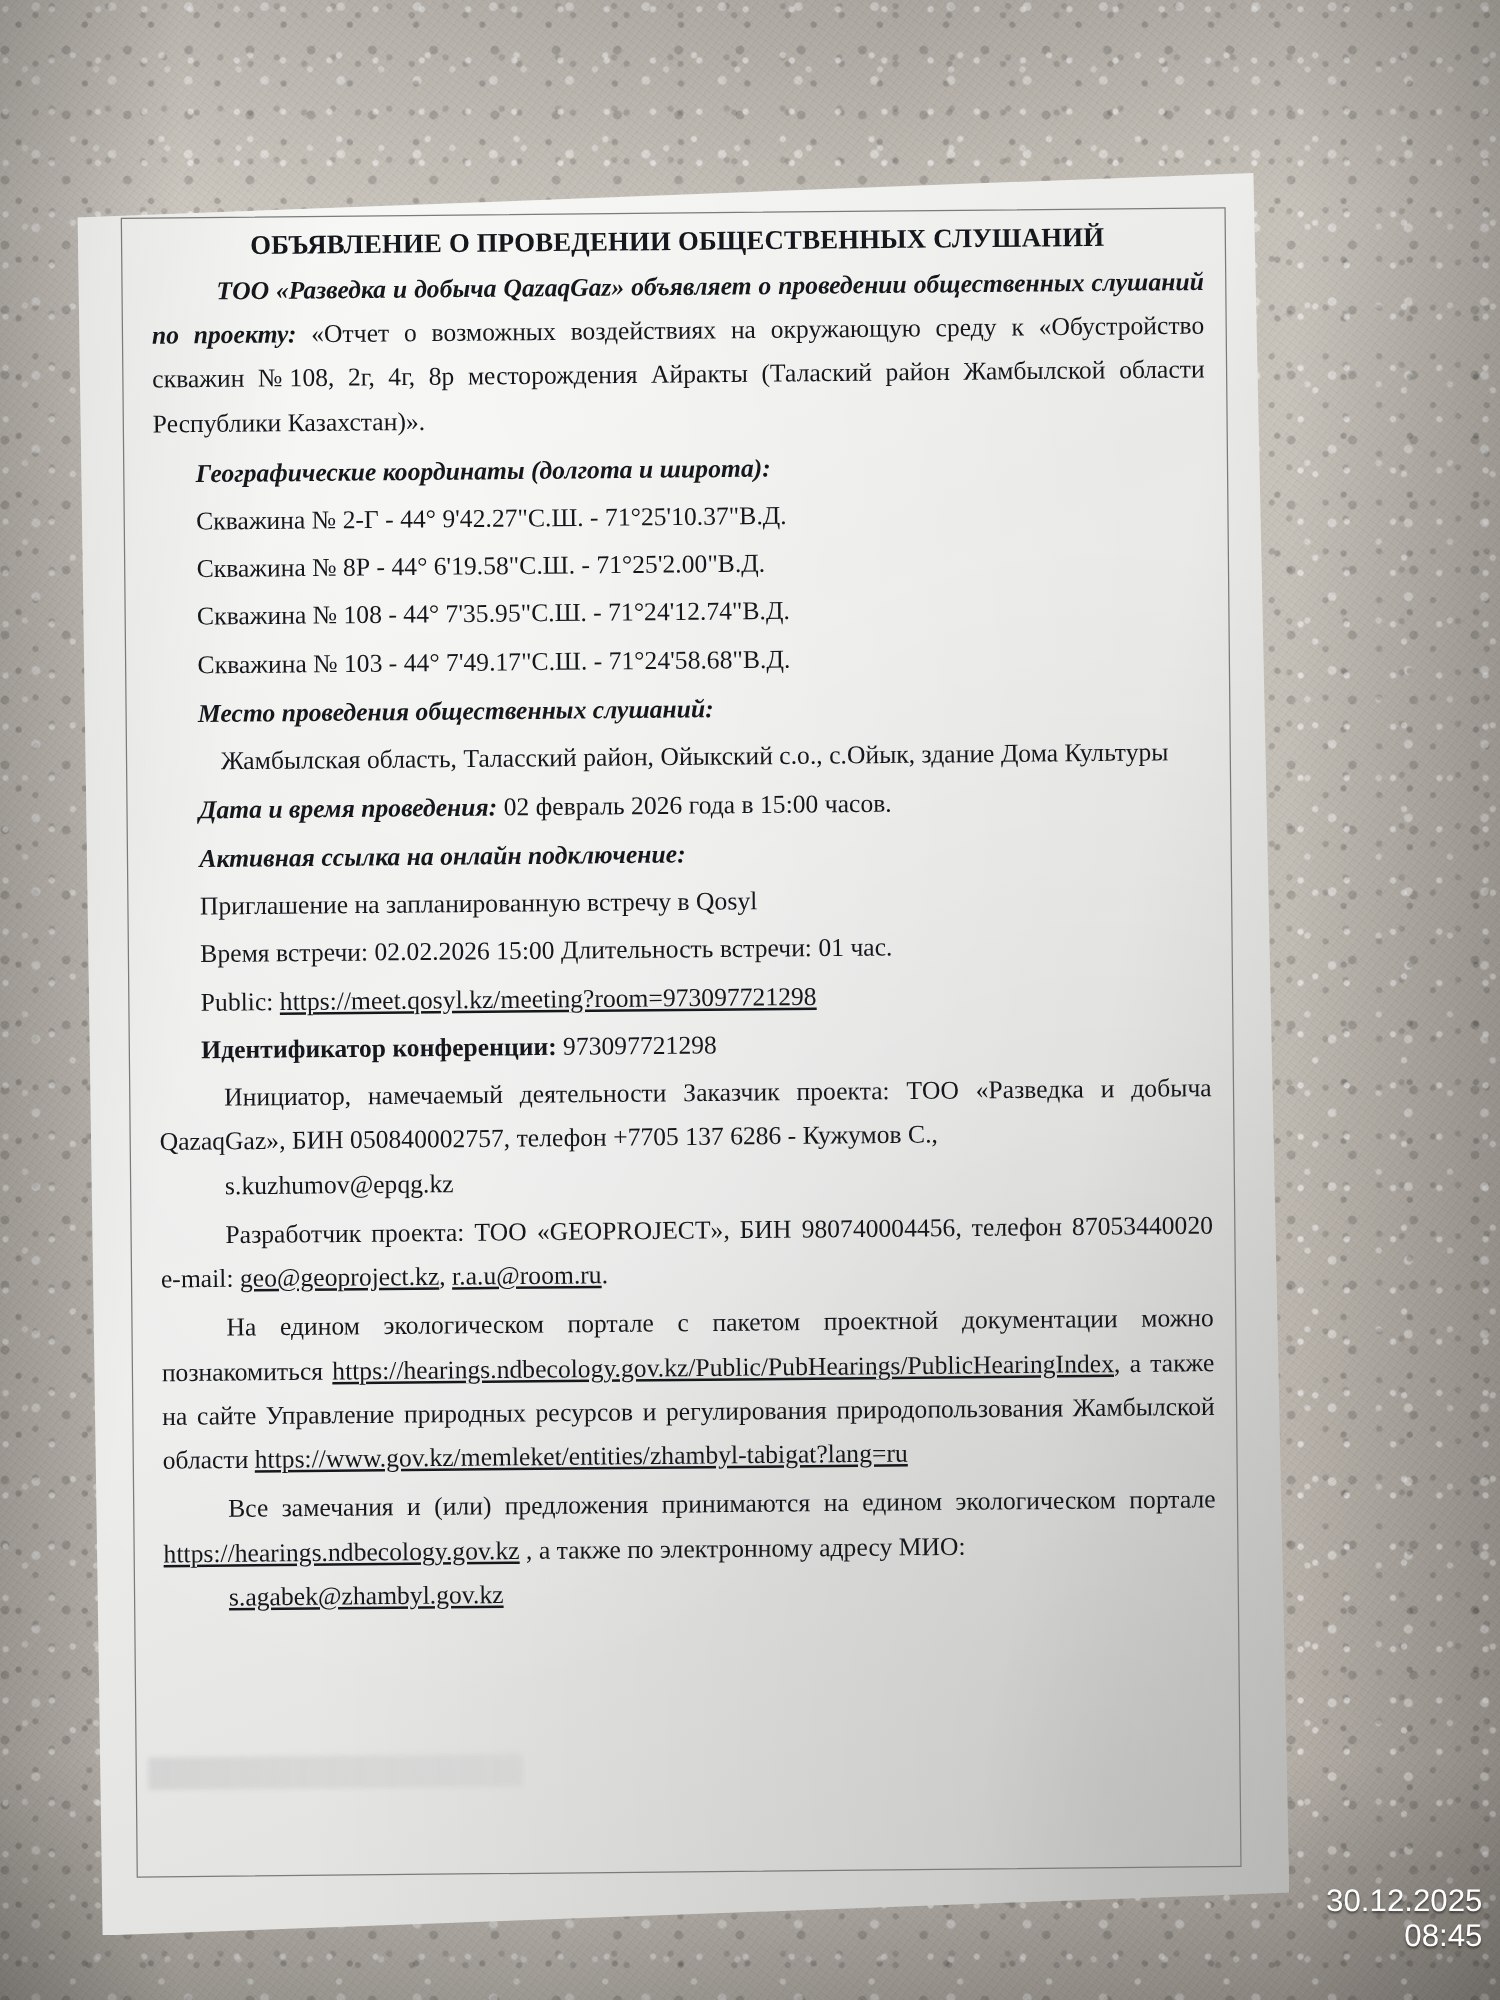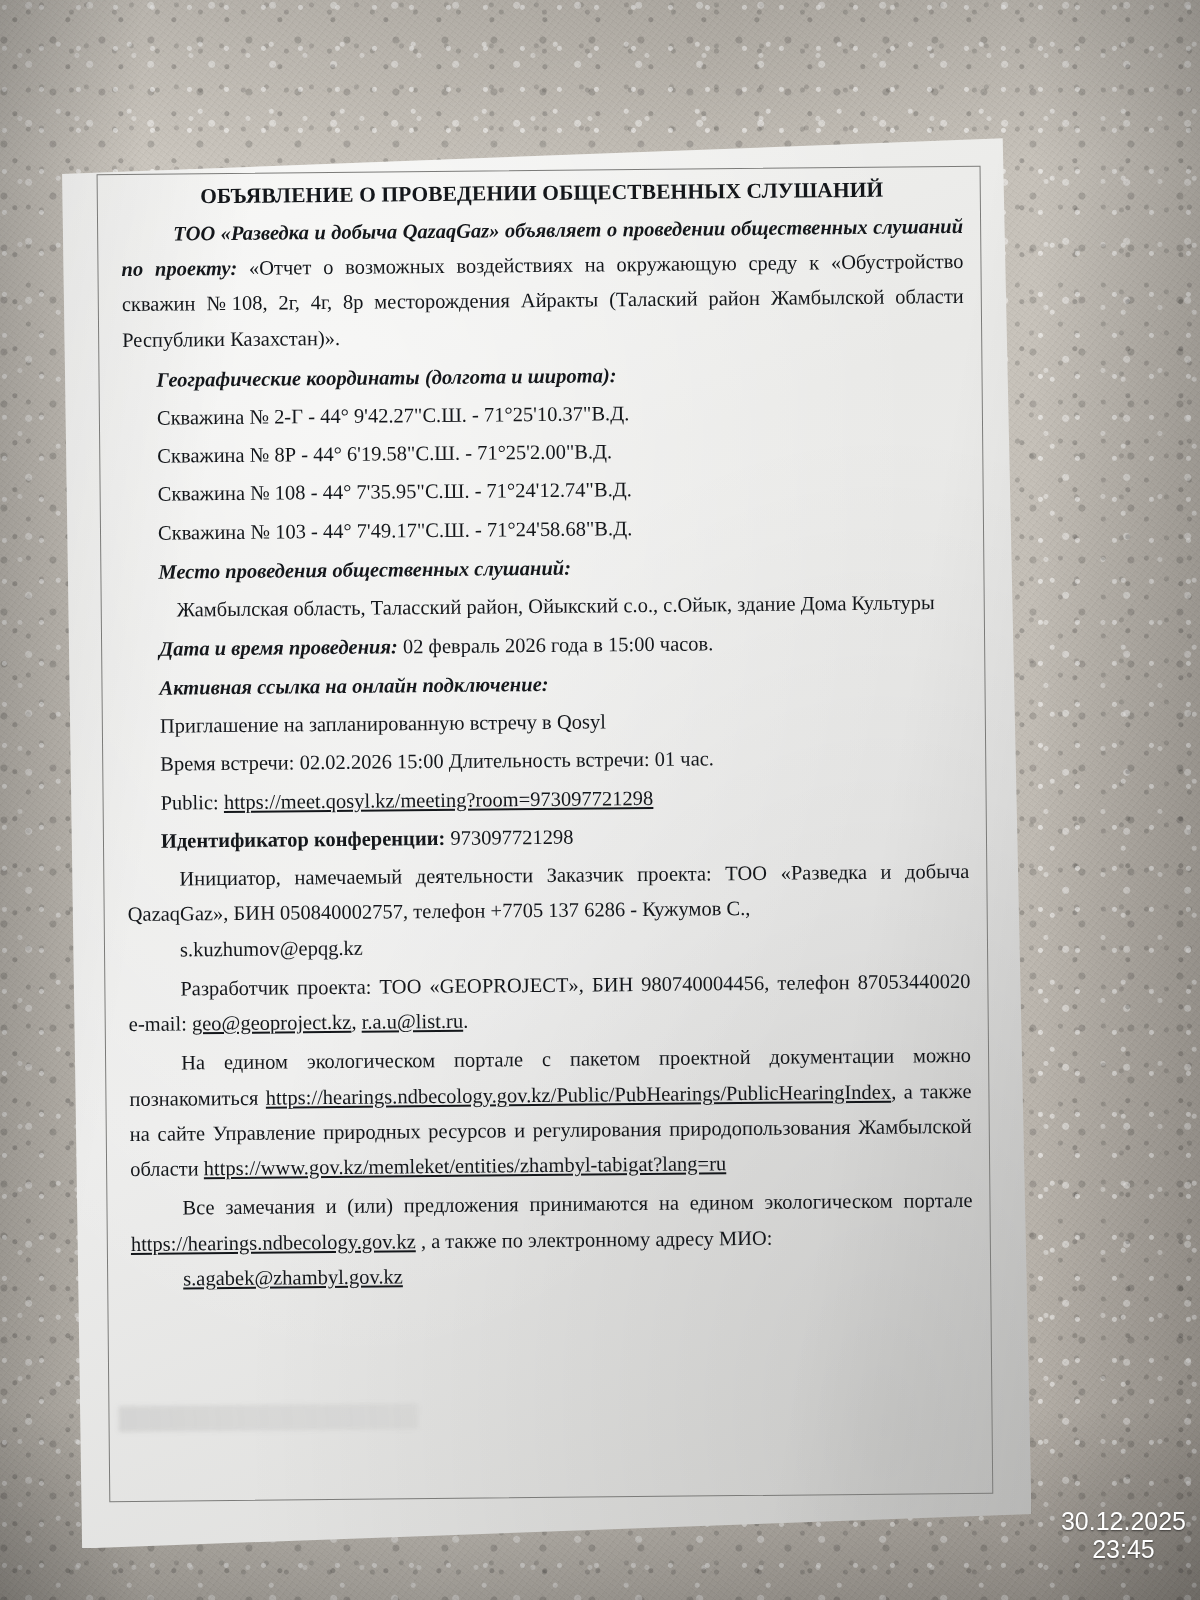--- a/index.html
+++ b/index.html
@@ -132,21 +132,21 @@
     background: linear-gradient(90deg, rgba(150,150,150,.22), rgba(160,160,160,.12));
     filter: blur(2px);
     pointer-events: none;
   }
 
   
   #timestamp {
     position: absolute;
     right: 14px;
     bottom: 36px;
-    text-align: center;
+    text-align: right;
     color: #ffffff;
     font-family: "Liberation Sans", sans-serif;
     font-size: 25px;
     line-height: 1.15;
     text-shadow: 0 1px 2px rgba(0,0,0,.55);
   }
 </style>
 </head>
 <body>
 
@@ -195,33 +195,33 @@
       <span class="b">Идентификатор конференции:</span>
       <span>973097721298</span>
     </p>
 
     <p class="para">
       <span>Инициатор, намечаемый деятельности Заказчик проекта: ТОО «Разведка и добыча QazaqGaz», БИН 050840002757, телефон +7705 137 6286 - Кужумов С.,</span>
       <span class="blk">s.kuzhumov@epqg.kz</span>
     </p>
 
     <p class="para">
-      <span>Разработчик проекта: ТОО «GEOPROJECT», БИН 980740004456, телефон 87053440020 e-mail: </span><a class="u" href="#" style="color:#14171b">geo@geoproject.kz</a><span>, </span><a class="u" href="#" style="color:#14171b">r.a.u@list.ru</a><span>.</span>
+      <span>Разработчик проекта: ТОО «GEOPROJECT», БИН 980740004456, телефон 87053440020 e-mail: </span><a class="u" href="#" style="color:#14171b">geo@geoproject.kz</a><span>, </span><a class="u" href="#" style="color:#14171b">r.a.u@room.ru</a><span>.</span>
     </p>
 
     <p class="para">
       <span>На едином экологическом портале с пакетом проектной документации можно познакомиться </span><a class="u" href="#" style="color:#14171b">https://hearings.ndbecology.gov.kz/Public/PubHearings/PublicHearingIndex</a><span>, а также на сайте Управление природных ресурсов и регулирования природопользования Жамбылской области </span><a class="u" href="#" style="color:#14171b">https://www.gov.kz/memleket/entities/zhambyl-tabigat?lang=ru</a>
     </p>
 
     <p class="para">
       <span>Все замечания и (или) предложения принимаются на едином экологическом портале </span><a class="u" href="#" style="color:#14171b">https://hearings.ndbecology.gov.kz</a><span> , а также по электронному адресу МИО:</span>
       <span class="blk u">s.agabek@zhambyl.gov.kz</span>
     </p>
 
   </div>
 
   <div class="smudge"></div>
 </div>
 
 <div id="timestamp">
   <div>30.12.2025</div>
-  <div>23:45</div>
+  <div>08:45</div>
 </div>
 
 </body></html>

